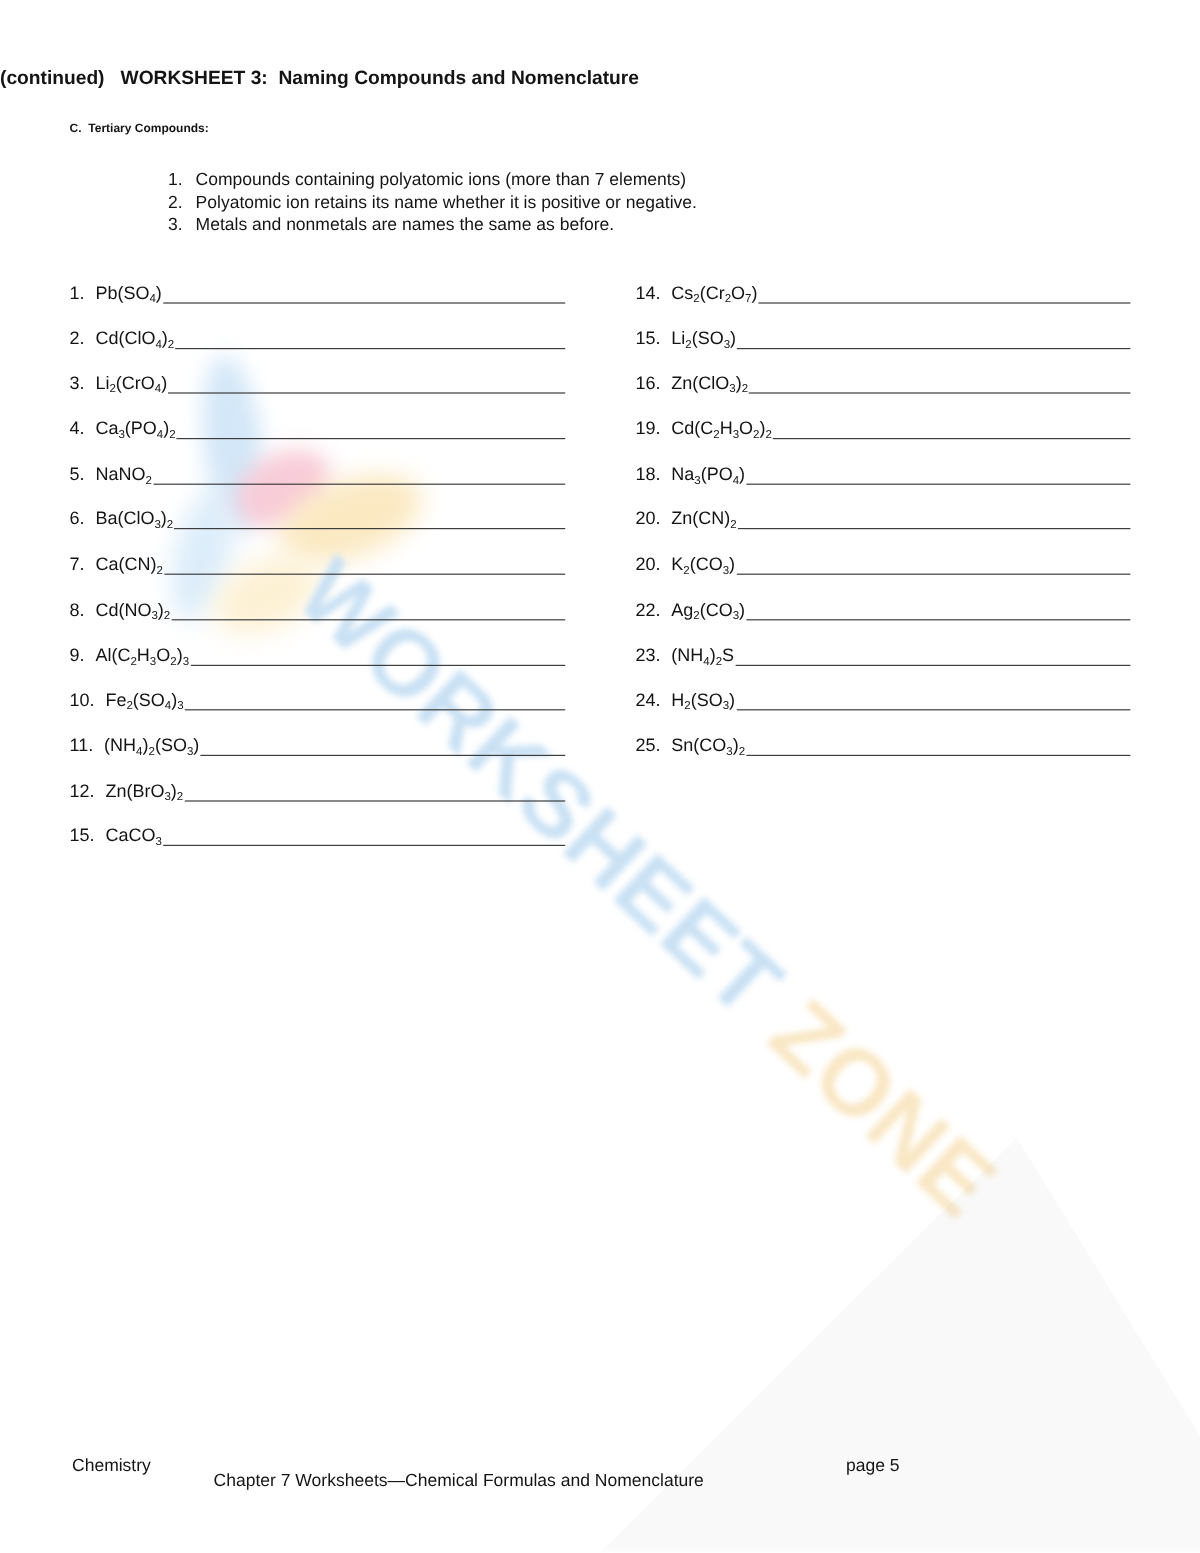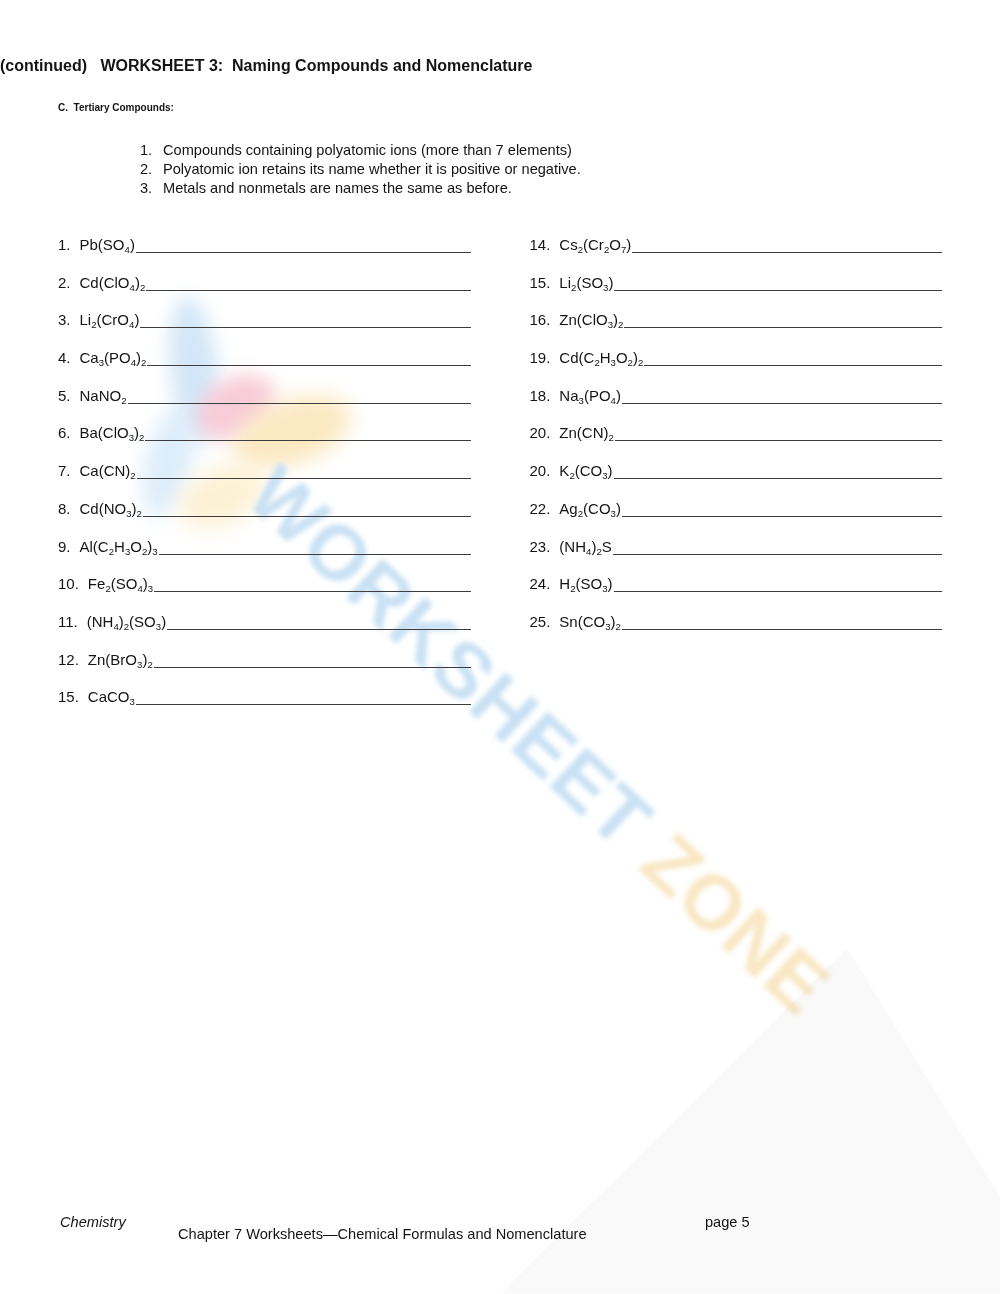--- a/index.html
+++ b/index.html
@@ -46,21 +46,21 @@
   .note-row  { display:flex; }
   .note-num  { width:23px; }
   .problems  { position:absolute; left:58px; top:232px; width:884px; display:flex; column-gap:59px; }
   .pcol  { width:413px; }
   .prow  { display:flex; align-items:flex-end; height:21px; margin-bottom:16.7px; font-size:15px; }
   .pnum  { margin-right:9px; white-space:pre; }
   .pformula { white-space:pre; }
   .pformula sub { font-size:64%; line-height:0; position:relative; top:3px; vertical-align:baseline; }
   .pline { flex:1 1 auto; height:2px; border-bottom:1.5px solid #3d3d3d; margin-left:1px; }
   .footer { position:absolute; left:0; top:1214px; width:100%; font-size:14.6px; }
-  .f-course  { position:absolute; left:60px;  top:0;font-style:italic; }
+  .f-course  { position:absolute; left:60px;  top:0; }
   .f-chapter { position:absolute; left:178px; top:12px; }
   .f-page    { position:absolute; left:705px; top:0; }
 </style>
 </head>
 <body>
 
 <div class="page">
 
   <div class="wm-layer">
     <div class="blob blob-blue-stroke"></div>

